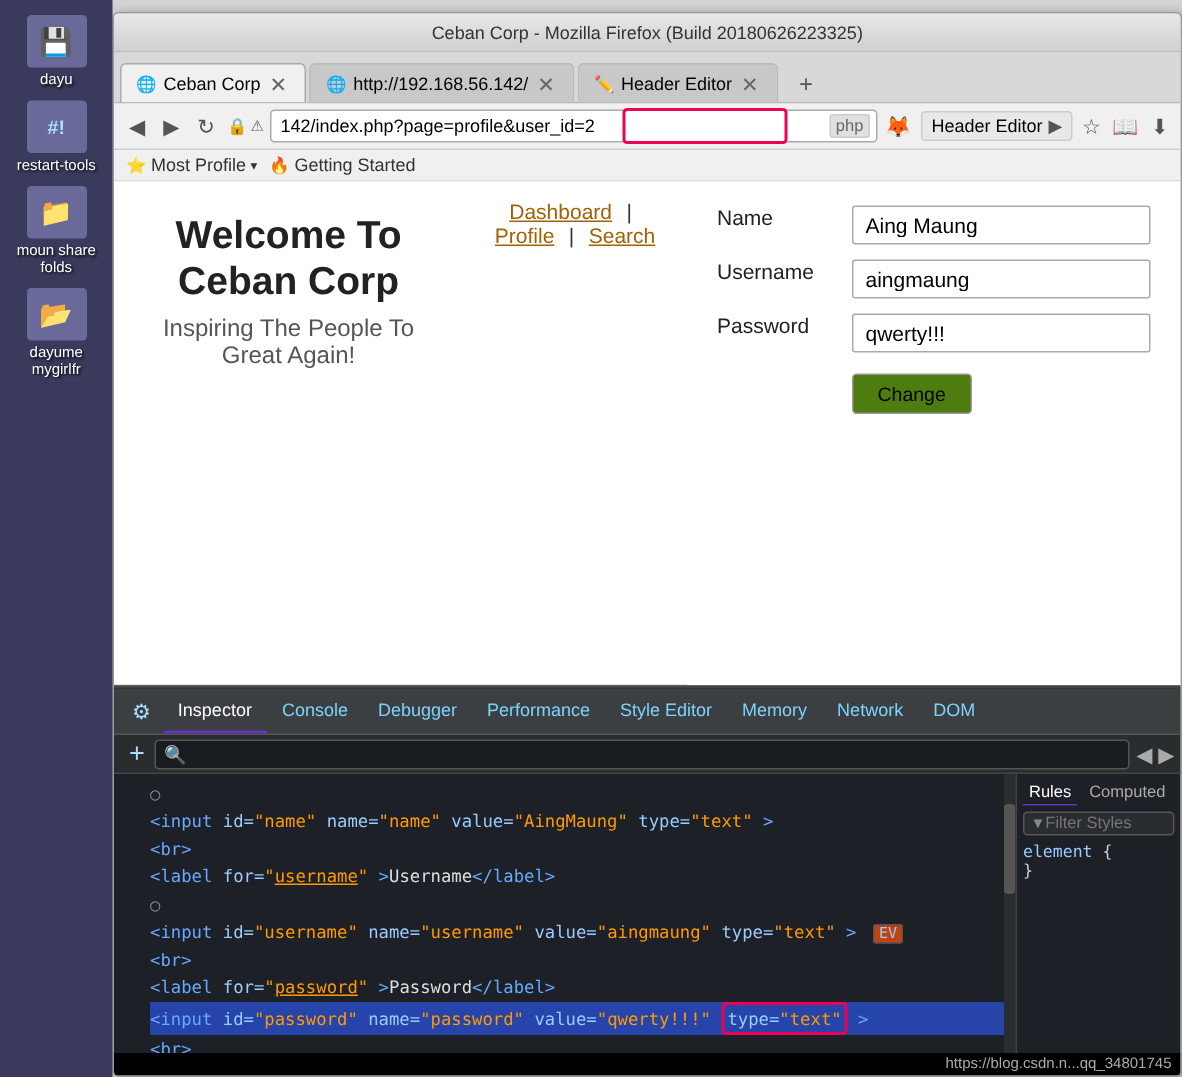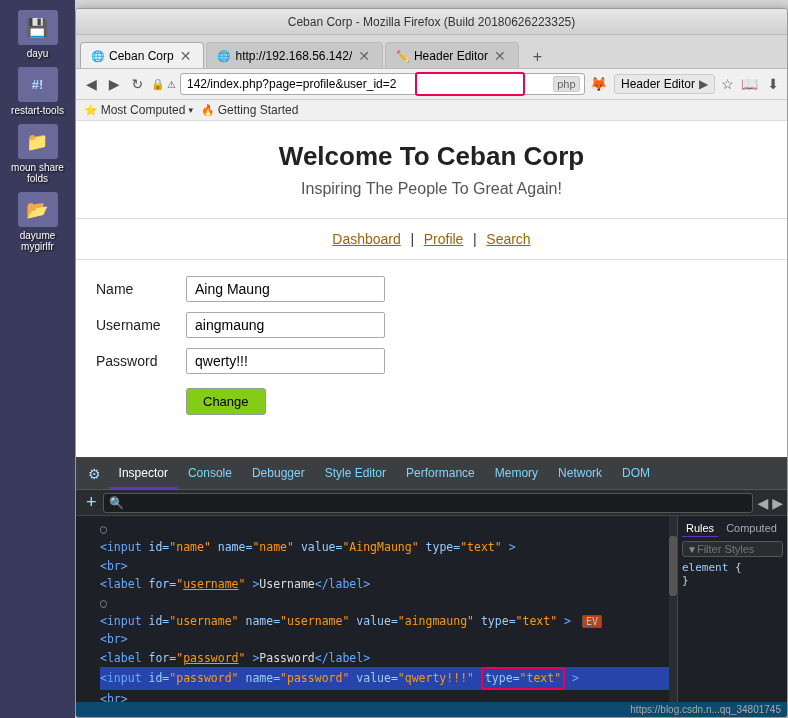--- a/index.html
+++ b/index.html
@@ -39,37 +39,37 @@
     .url-icon { font-size: 14px; color: #555; cursor: pointer; padding: 2px; }
     .header-editor-bar { display: flex; align-items: center; background: #e8e8e8; border: 1px solid #ccc; border-radius: 3px; padding: 2px 6px; font-size: 12px; gap: 4px; }
     .he-arrow { font-size: 12px; color: #555; }
 
     
     .bookmarks-bar { background: #f0f0f0; padding: 3px 8px; display: flex; align-items: center; gap: 8px; border-bottom: 1px solid #ddd; }
     .bookmark-item { display: flex; align-items: center; gap: 3px; font-size: 12px; color: #333; cursor: pointer; }
     .bm-favicon { font-size: 11px; }
 
     
-    .page-content { flex: 1; background: white; overflow-y: auto; padding: 0; display: flex; flex-direction: column; }
+    .page-content { flex: 1; background: white; overflow-y: auto; padding: 0; display: flex; flex-direction: row; }
     .page-header { text-align: center; padding: 20px; border-bottom: 1px solid #ddd; }
     .page-title { font-size: 26px; font-weight: bold; color: #222; margin-bottom: 8px; }
     .page-subtitle { font-size: 16px; color: #555; }
     .page-nav { text-align: center; padding: 12px; border-bottom: 1px solid #ddd; }
     .page-nav a { color: #a16207; text-decoration: underline; font-size: 14px; }
     .page-nav-sep { color: #333; margin: 0 6px; font-size: 14px; }
 
     
     .form-area { padding: 16px 20px; }
-    .form-row { display: flex; align-items: center; margin-bottom: 10px; }
+    .form-row { display: flex; margin-bottom: 10px; }
     .form-label { width: 90px; font-size: 14px; color: #222; font-weight: normal; }
     .form-input { border: 1px solid #aaa; border-radius: 2px; padding: 4px 8px; font-size: 14px; min-width: 180px; background: white; }
     .form-input.name-field { min-width: 170px; }
     .form-input.user-field { min-width: 180px; }
     .form-input.pass-field { min-width: 180px; }
-    .change-btn { background: #84cc16; border: 1px solid #999; border-radius: 3px; padding: 5px 16px; font-size: 13px; cursor: pointer; margin-top: 4px; }
+    .change-btn { background: #4d7c0f; border: 1px solid #999; border-radius: 3px; padding: 5px 16px; font-size: 13px; cursor: pointer; margin-top: 4px; }
 
     
     .devtools { height: 260px; background: #1d2026; border-top: 2px solid #444; display: flex; flex-direction: column; }
     .devtools-tabs { display: flex; align-items: center; background: #3c3f41; border-bottom: 1px solid #555; padding: 0 4px; }
     .dt-icon { color: #adf; font-size: 14px; padding: 6px 8px; cursor: pointer; }
     .dt-tab { color: #7dd3fc; font-size: 12px; padding: 7px 10px; cursor: pointer; border-bottom: 2px solid transparent; }
     .dt-tab.active { color: white; border-bottom: 2px solid #63b; }
 
     .devtools-body { display: flex; flex: 1; overflow: hidden; }
     .dt-html-panel { flex: 1; overflow-y: auto; padding: 4px 8px; background: #1d2026; color: #ccc; font-family: monospace; font-size: 11.5px; line-height: 1.6; }
@@ -91,21 +91,21 @@
     .dt-arrow-btn { background: none; border: none; color: #aaa; font-size: 14px; cursor: pointer; }
     .dt-rules-tabs { display: flex; gap: 4px; margin-bottom: 4px; }
     .dt-rules-tab { color: #aaa; font-size: 11px; cursor: pointer; padding: 2px 4px; border-bottom: 1px solid transparent; }
     .dt-rules-tab.active { color: white; border-bottom: 1px solid #63b; }
     .dt-filter { display: flex; align-items: center; background: #2a2d30; border: 1px solid #555; border-radius: 3px; padding: 1px 4px; margin-bottom: 4px; }
     .dt-filter-icon { color: #888; font-size: 10px; }
     .dt-filter input { background: none; border: none; color: #ddd; font-size: 11px; width: 70px; outline: none; }
     .dt-element-rule { color: #ccc; font-size: 11px; font-family: monospace; }
     .dt-element-keyword { color: #9cf; }
 
-    .dt-bottom-bar { background: #0c4a6e; padding: 2px 6px; display: flex; align-items: center; justify-content: flex-end; }
+    .dt-bottom-bar { background: #000000; padding: 2px 6px; display: flex; align-items: center; justify-content: flex-end; }
     .dt-url-hint { color: #aaa; font-size: 10px; }
 
     .scrollbar-track { width: 8px; background: #2a2d30; display: flex; flex-direction: column; }
     .scrollbar-thumb { width: 8px; height: 60px; background: #555; border-radius: 3px; margin: 20px auto; }
   </style>
 </head>
 <body>
 
 <div class="desktop">
   <div class="desktop-icon">
@@ -170,21 +170,21 @@
       <span class="he-arrow">▶</span>
     </div>
     <span class="url-icon">☆</span>
     <span class="url-icon">📖</span>
     <span class="url-icon">⬇</span>
   </div>
 
   <div class="bookmarks-bar">
     <div class="bookmark-item">
       <span class="bm-favicon">⭐</span>
-      <span>Most Computed</span>
+      <span>Most Profile</span>
       <span style="font-size:9px;">▾</span>
     </div>
     <div class="bookmark-item">
       <span class="bm-favicon">🔥</span>
       <span>Getting Started</span>
     </div>
   </div>
 
   <div class="page-content">
     <div class="page-header">
@@ -218,22 +218,22 @@
     </div>
   </div>
 
   <div class="devtools">
 
     <div class="devtools-tabs">
       <span class="dt-icon">⚙</span>
       <span class="dt-tab active">Inspector</span>
       <span class="dt-tab">Console</span>
       <span class="dt-tab">Debugger</span>
+      <span class="dt-tab">Performance</span>
       <span class="dt-tab">Style Editor</span>
-      <span class="dt-tab">Performance</span>
       <span class="dt-tab">Memory</span>
       <span class="dt-tab">Network</span>
       <span class="dt-tab">DOM</span>
     </div>
 
     <div class="dt-toolbar">
       <button class="dt-add-btn">+</button>
       <div class="dt-search">
         <span class="dt-search-icon">🔍</span>
       </div>

